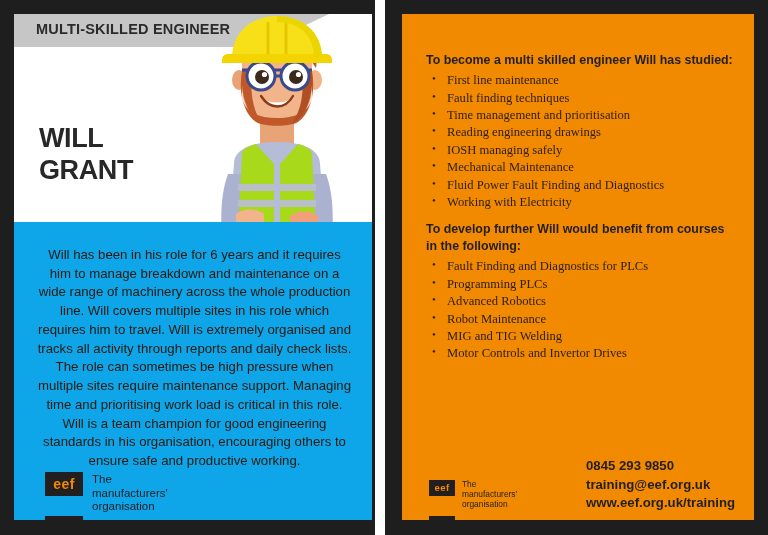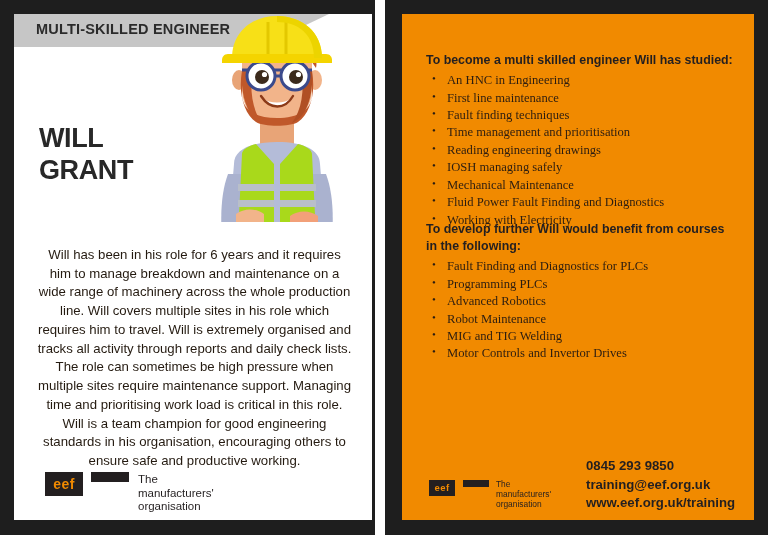--- a/index.html
+++ b/index.html
@@ -30,21 +30,21 @@
     background: #ffffff;
   }
 
   
   .card-left {
     position: absolute;
     left: 14px;
     top: 14px;
     width: 358px;
     height: 506px;
-    background: #ffffff;
+    background: #0ea5e9;
     overflow: hidden;
   }
   .white-panel {
     position: absolute;
     left: 0;
     top: 0;
     width: 358px;
     height: 208px;
     background: #ffffff;
     overflow: hidden;
@@ -101,22 +101,22 @@
   }
 
   
   .logo {
     position: absolute;
     display: flex;
     align-items: flex-start;
   }
   .logo-mark {
     display: flex;
-    flex-direction: row;
-    gap: 8px;
+    flex-direction: column;
+    gap: 20px;
   }
   .logo-square {
     background: #231f20;
     display: flex;
     align-items: center;
     justify-content: center;
   }
   .logo-eef {
     color: #f18a00;
     font-weight: bold;
@@ -298,21 +298,20 @@
         <div>organisation</div>
       </div>
     </div>
   </div>
 
   <div class="card-right">
 
     <div class="block-studied">
       <div class="section-heading">To become a multi skilled engineer Will has studied:</div>
       <ul class="bullet-list">
-        <li>An HNC in Engineering</li>
         <li>First line maintenance</li>
         <li>Fault finding techniques</li>
         <li>Time management and prioritisation</li>
         <li>Reading engineering drawings</li>
         <li>IOSH managing safely</li>
         <li>Mechanical Maintenance</li>
         <li>Fluid Power Fault Finding and Diagnostics</li>
         <li>Working with Electricity</li>
       </ul>
     </div>

